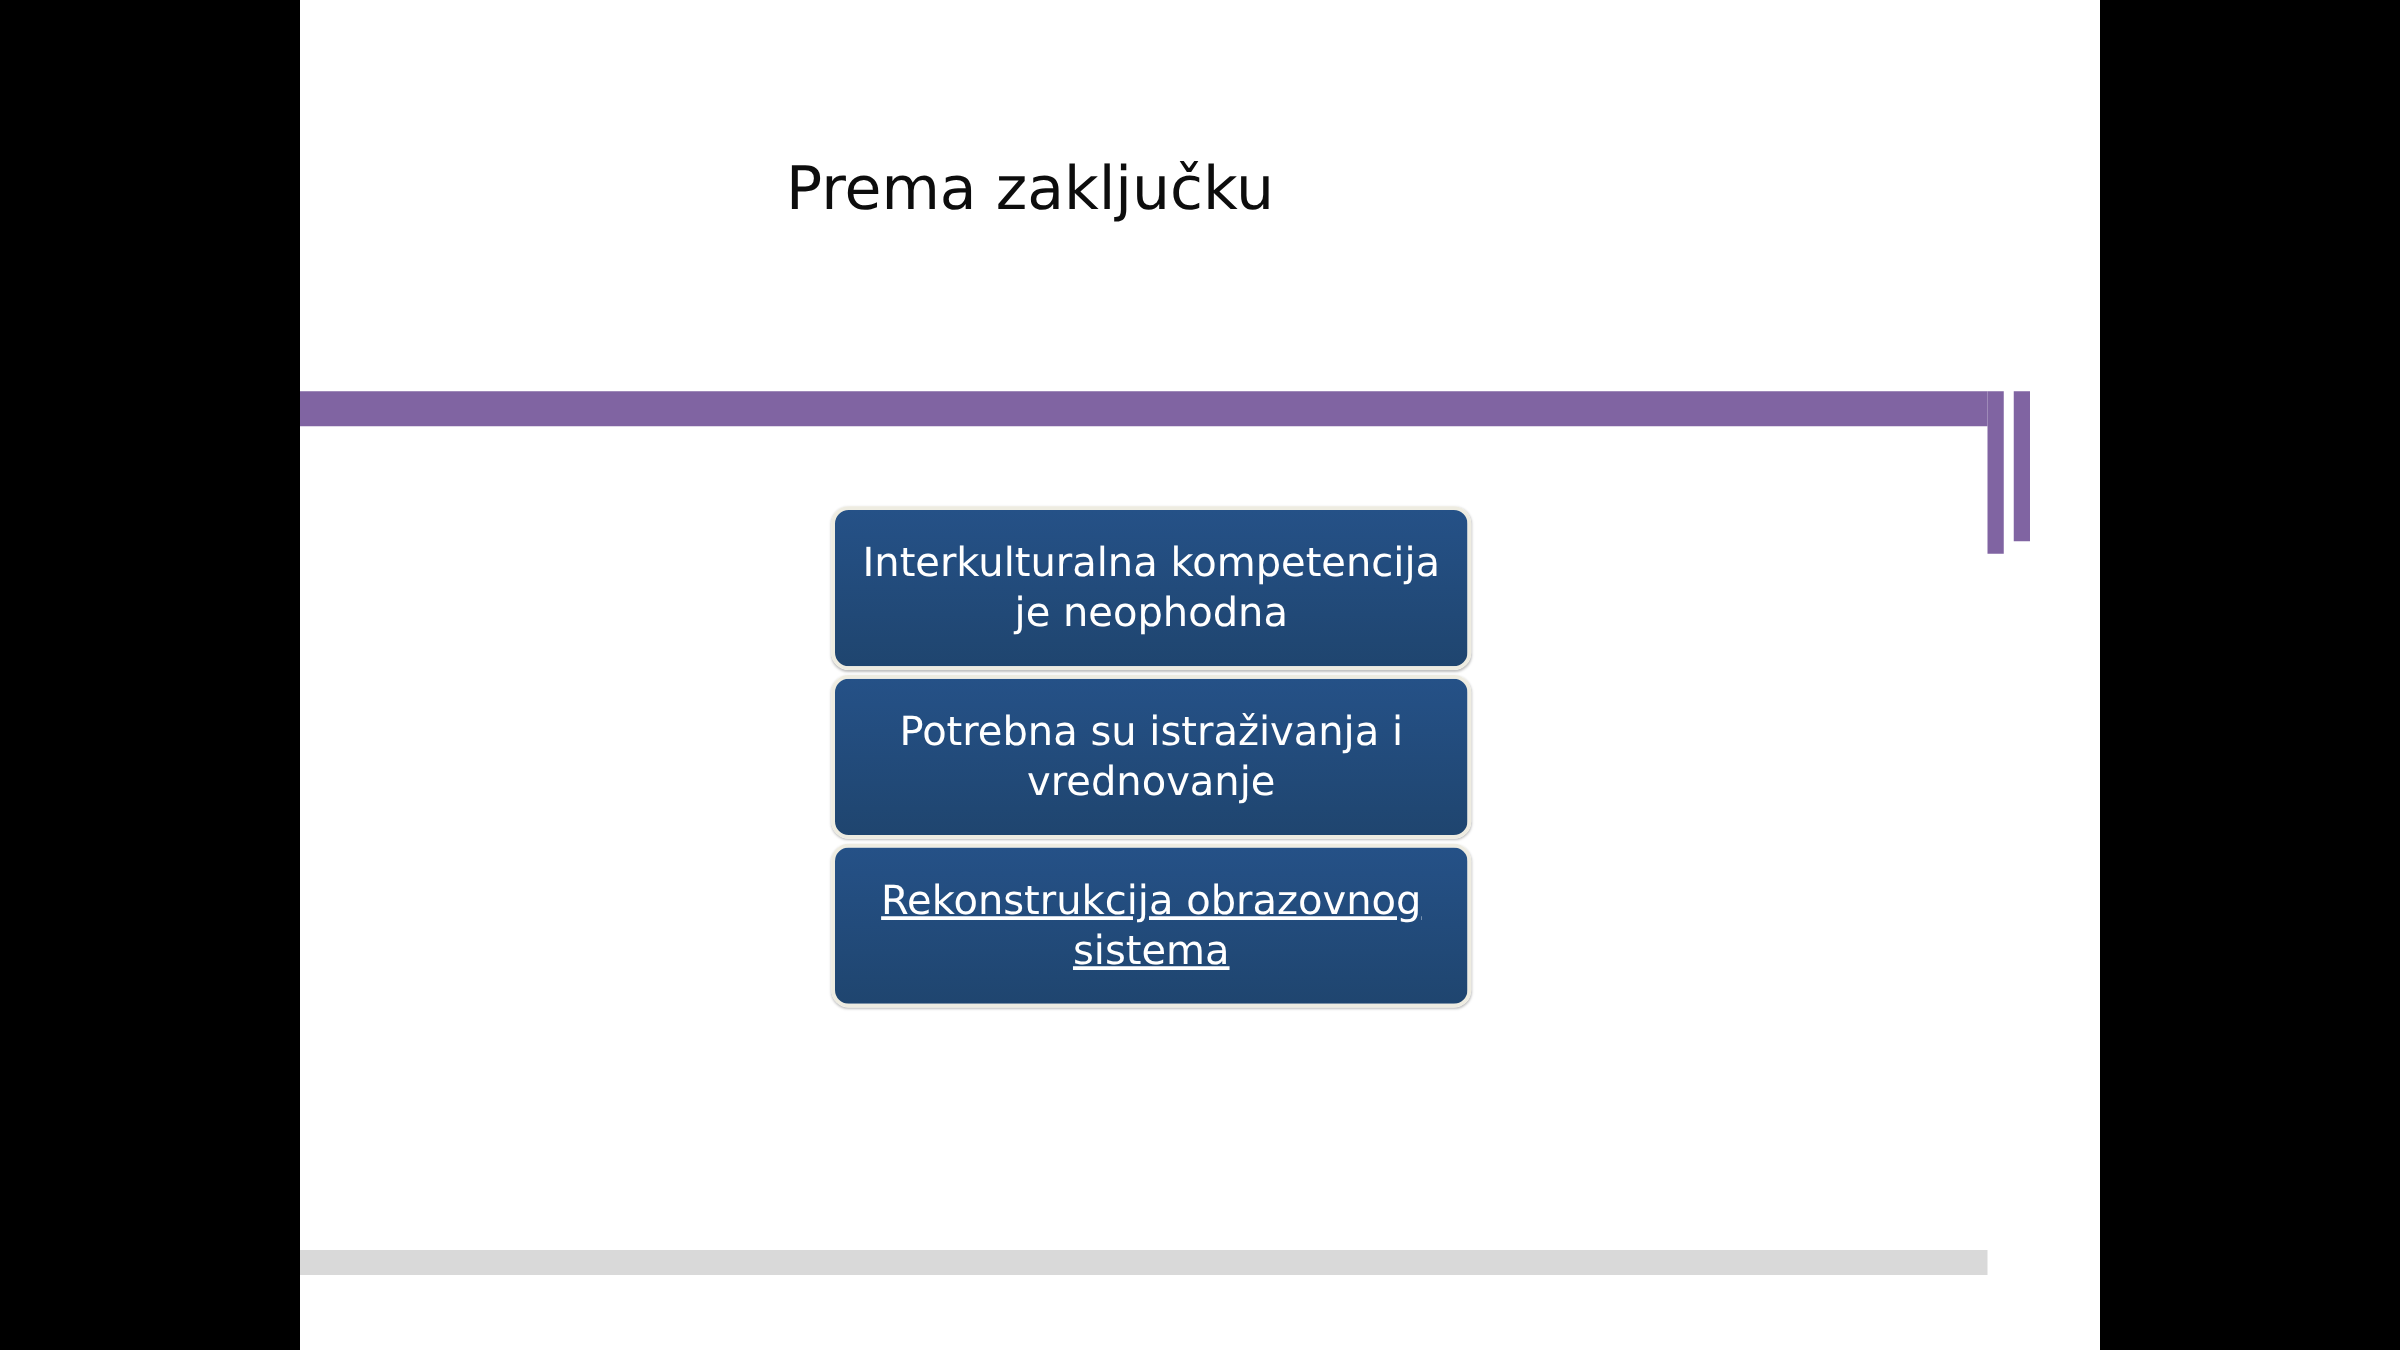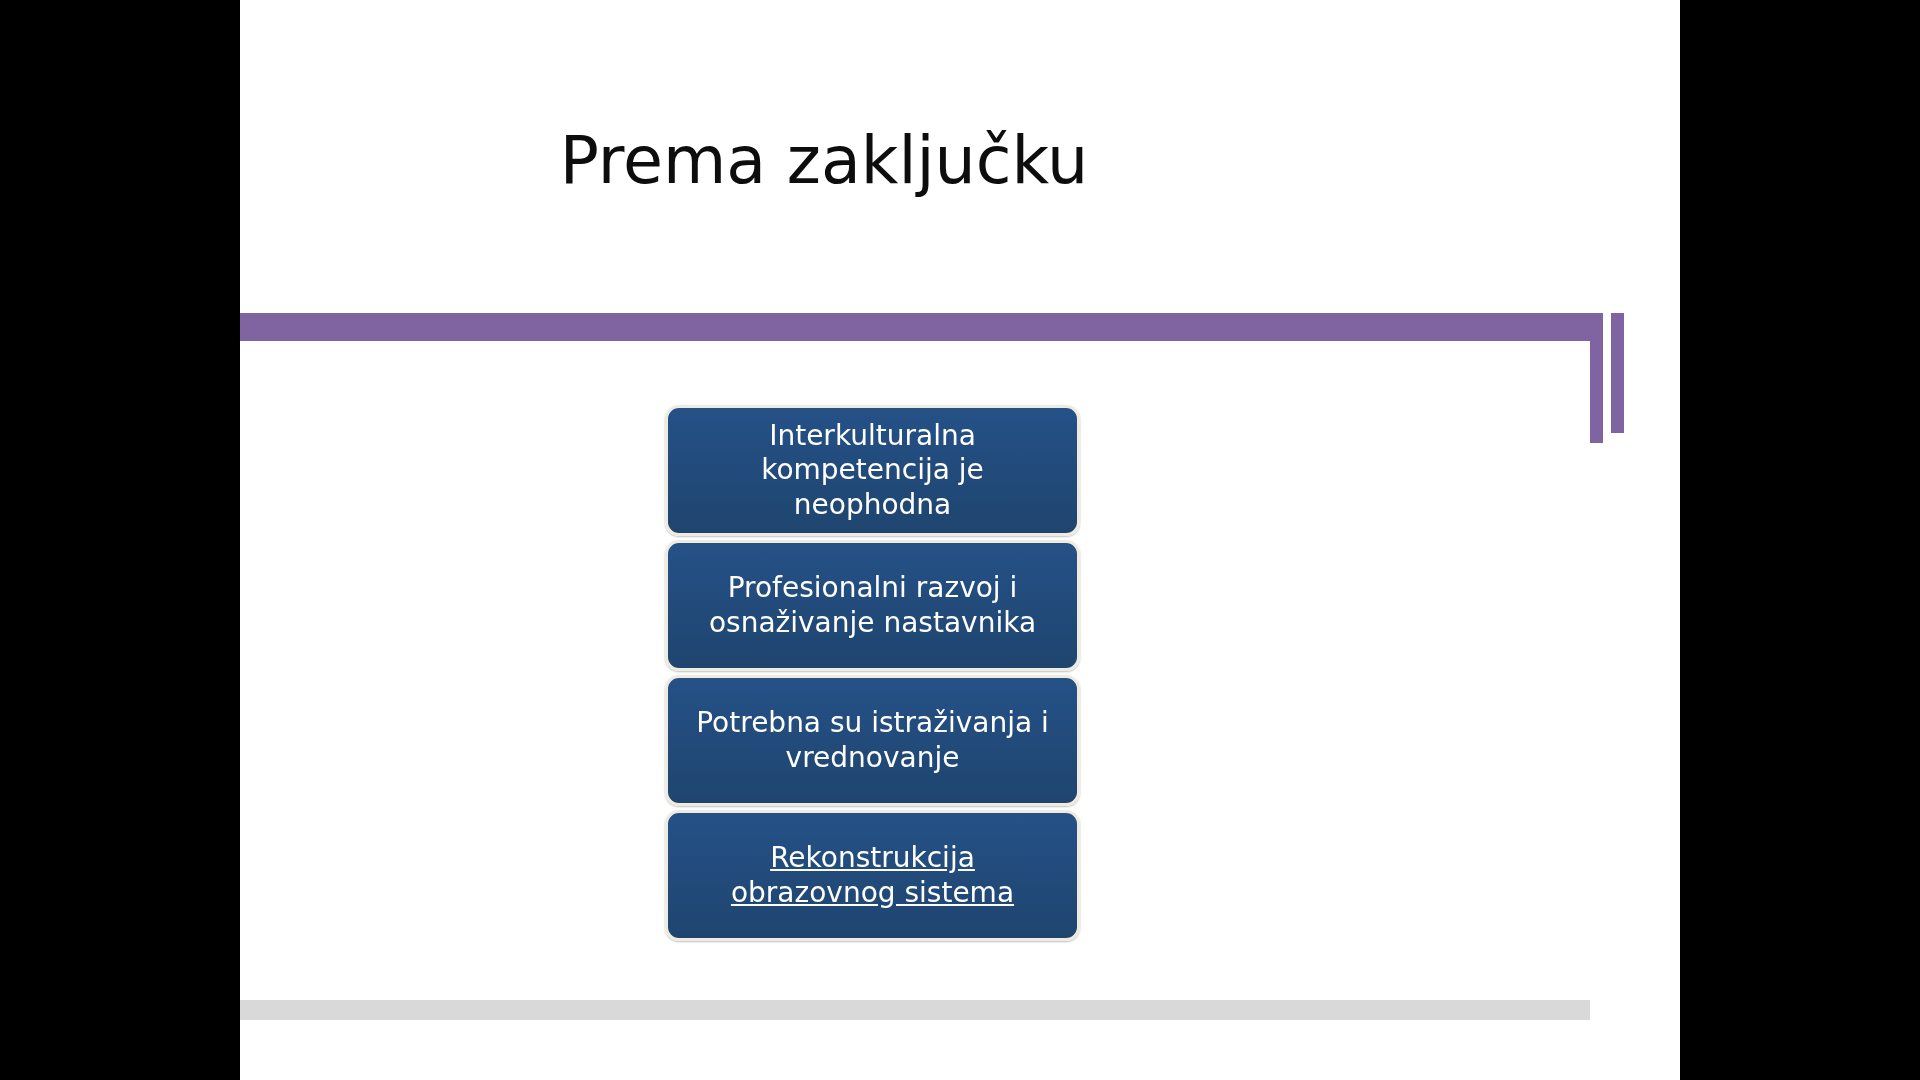--- a/index.html
+++ b/index.html
@@ -29,21 +29,21 @@
     background: #ffffff;
     overflow: hidden;
   }
 
   .slide-title {
     position: absolute;
     left: 0px;
     top: 125px;
     width: 1168px;
     text-align: center;
-    font-size: 65px;
+    font-size: 48px;
     font-weight: 400;
     color: #0d0d0d;
     letter-spacing: 0px;
     line-height: 1.1;
     font-family: "DejaVu Sans", sans-serif;
   }
 
   
   .rule-bar {
     position: absolute;
@@ -85,33 +85,33 @@
   .box-stack {
     position: absolute;
     left: 425px;
     top: 405px;
     width: 430px;
   }
 
   .box {
     position: relative;
     box-sizing: border-box;
-    width: 415px;
+    width: 512px;
     height: 131px;
     margin-bottom: 4px;
     background: #24548e;
     background: linear-gradient(180deg, #255187 0%, #1f456f 100%);
     border: 3px solid #eeece1;
     border-radius: 14px;
     display: flex;
     align-items: center;
     justify-content: center;
     text-align: center;
     color: #ffffff;
-    font-size: 28px;
+    font-size: 32px;
     line-height: 1.22;
     padding: 6px 16px;
     font-family: "DejaVu Sans", sans-serif;
     box-shadow: 0 1px 2px rgba(0,0,0,0.25);
   }
   .box:last-child { margin-bottom: 0; text-decoration: underline; }
   .box-text { display: block; }
 </style>
 </head>
 <body>
@@ -124,23 +124,20 @@
     <div class="rule-bar"></div>
     <div class="rule-stub-a"></div>
     <div class="rule-stub-b"></div>
 
     <div class="box-stack">
 
       <div class="box">
         <span class="box-text">Interkulturalna kompetencija je neophodna</span>
       </div>
 
-      <div class="box">
-        <span class="box-text">Profesionalni razvoj i osnaživanje nastavnika</span>
-      </div>
 
       <div class="box">
         <span class="box-text">Potrebna su istraživanja i vrednovanje</span>
       </div>
 
       <div class="box">
         <span class="box-text">Rekonstrukcija obrazovnog sistema</span>
       </div>
 
     </div>

